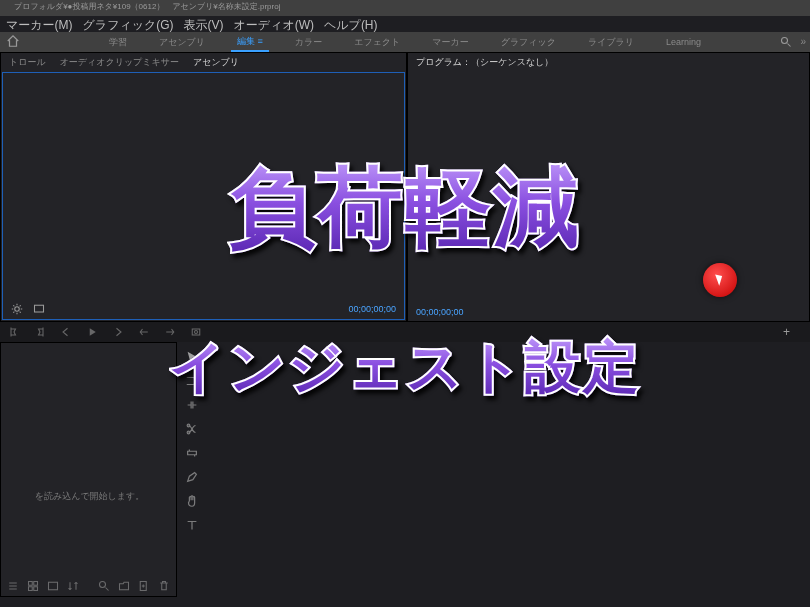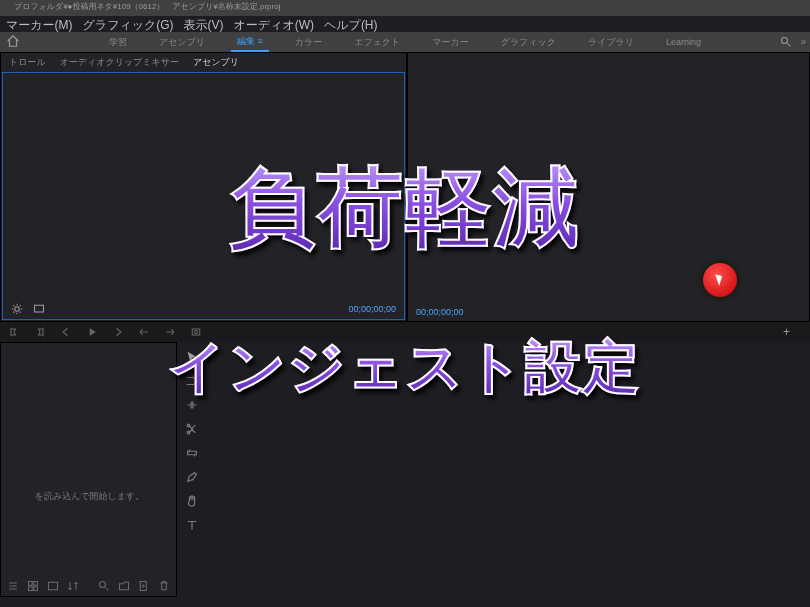--- a/index.html
+++ b/index.html
@@ -37,21 +37,21 @@
   .panels-bottom{display:flex;height:255px;}
   .project-panel{flex:0 0 175px;background:#232327;border:1px solid #000;position:relative;}
   .toolcol{flex:0 0 30px;background:#1e1e22;display:flex;flex-direction:column;align-items:center;gap:10px;padding-top:8px;}
   .toolcol .tico{width:14px;height:14px;opacity:.75;cursor:pointer;}
   .timeline-panel{flex:1;background:#232327;border:1px solid #000;display:flex;align-items:center;justify-content:center;color:#7a7a7a;font-size:10px;}
   .project-panel .hint{position:absolute;left:2px;right:0;top:58%;text-align:center;font-size:9px;color:#7a7a7a;}
   .project-panel .footer{position:absolute;bottom:4px;left:6px;right:6px;display:flex;gap:8px;align-items:center;}
   .project-panel .footer .fi{width:12px;height:12px;opacity:.6;}
   
   .overlay{position:absolute;inset:0;pointer-events:none;}
-  .bigtext{position:absolute;left:50%;transform:translateX(-50%);font-weight:400;white-space:nowrap;
+  .bigtext{position:absolute;left:50%;transform:translateX(-50%);font-weight:700;white-space:nowrap;
     background:linear-gradient(180deg,#c9a6ff 0%,#8a4fe0 45%,#4f1ea8 100%);
     -webkit-background-clip:text;background-clip:text;color:transparent;
     -webkit-text-stroke:4px #fff;paint-order:stroke fill;
     filter:drop-shadow(3px 4px 2px rgba(0,0,0,.85));
     letter-spacing:2px;}
   .bigtext.inner{-webkit-text-stroke:0;filter:none;}
   .line1-wrap{position:absolute;top:150px;left:0;right:0;text-align:center;}
   .line2-wrap{position:absolute;top:330px;left:0;right:0;text-align:center;}
   .line1{font-size:86px;}
   .line2{font-size:56px;}
@@ -120,20 +120,23 @@
                 <rect class="stroke" x="2" y="3" width="12" height="9"></rect>
               </svg>
           </span>
           <span style="flex:1"></span>
           <span class="timecode">00;00;00;00</span>
         </div>
       </div>
     </div>
 
     <div class="panel program-panel">
+      <div class="tabs">
+        <span class="active">プログラム：（シーケンスなし）</span>
+      </div>
       <div class="body">
         <div class="transport">
           <span class="timecode">00;00;00;00</span>
         </div>
       </div>
     </div>
   </div>
 
   <div class="midstrip">
     <span class="ico">

